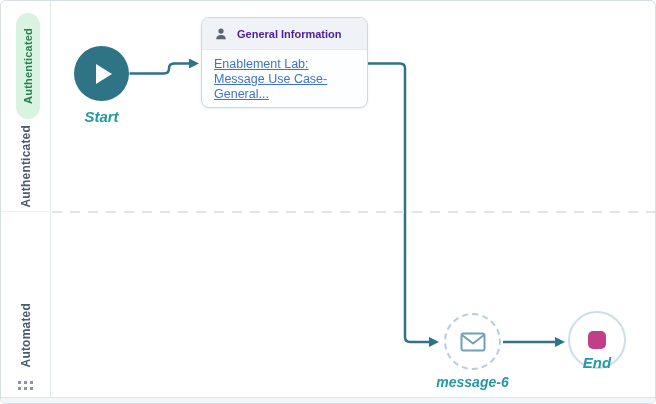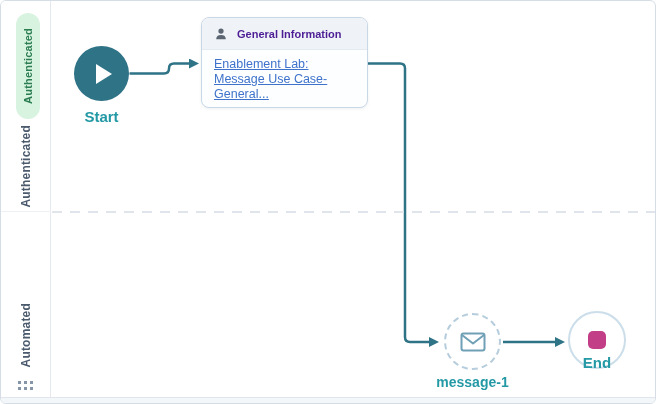--- a/index.html
+++ b/index.html
@@ -70,21 +70,21 @@
     border-radius: 50%; background: #2e7386;
     display: flex; align-items: center; justify-content: center; cursor: pointer;
   }
   .play-icon {
     width: 0; height: 0; margin-left: 5px;
     border-top: 10px solid transparent; border-bottom: 10px solid transparent;
     border-left: 16px solid #ffffff;
   }
   .node-label {
     position: absolute; text-align: center;
-    font-weight: 700; color: #2399a5;
+    font-weight: 700; color: #2399a5; font-style: italic;
   }
   .start-label { left: 63px; width: 75px; top: 107px; font-size: 15px; }
 
   
   .card {
     position: absolute; left: 200px; top: 16px; width: 167px; height: 91px;
     background: #fdfeff; border: 1px solid #c9d8e6; border-radius: 8px;
     box-shadow: 0 1px 3px rgba(30,50,70,.08); cursor: pointer;
   }
   .card-header {
@@ -173,21 +173,21 @@
       <a class="card-link">Enablement Lab: Message Use Case- General...</a>
     </div>
   </div>
 
   <div class="message-node">
     <svg width="26" height="20" viewBox="0 0 26 20">
       <rect x="1.5" y="1.5" width="23" height="17" rx="2" fill="none" stroke="#6fa0b6" stroke-width="2"></rect>
       <path d="M2 3 L13 11.5 L24 3" fill="none" stroke="#6fa0b6" stroke-width="2" stroke-linecap="round" stroke-linejoin="round"></path>
     </svg>
   </div>
-  <div class="node-label message-label">message-1</div>
+  <div class="node-label message-label">message-6</div>
 
   <div class="end-node">
     <span class="stop-square"></span>
   </div>
   <div class="node-label end-label">End</div>
 
   <div class="bottom-strip"></div>
 
 </div>
 

